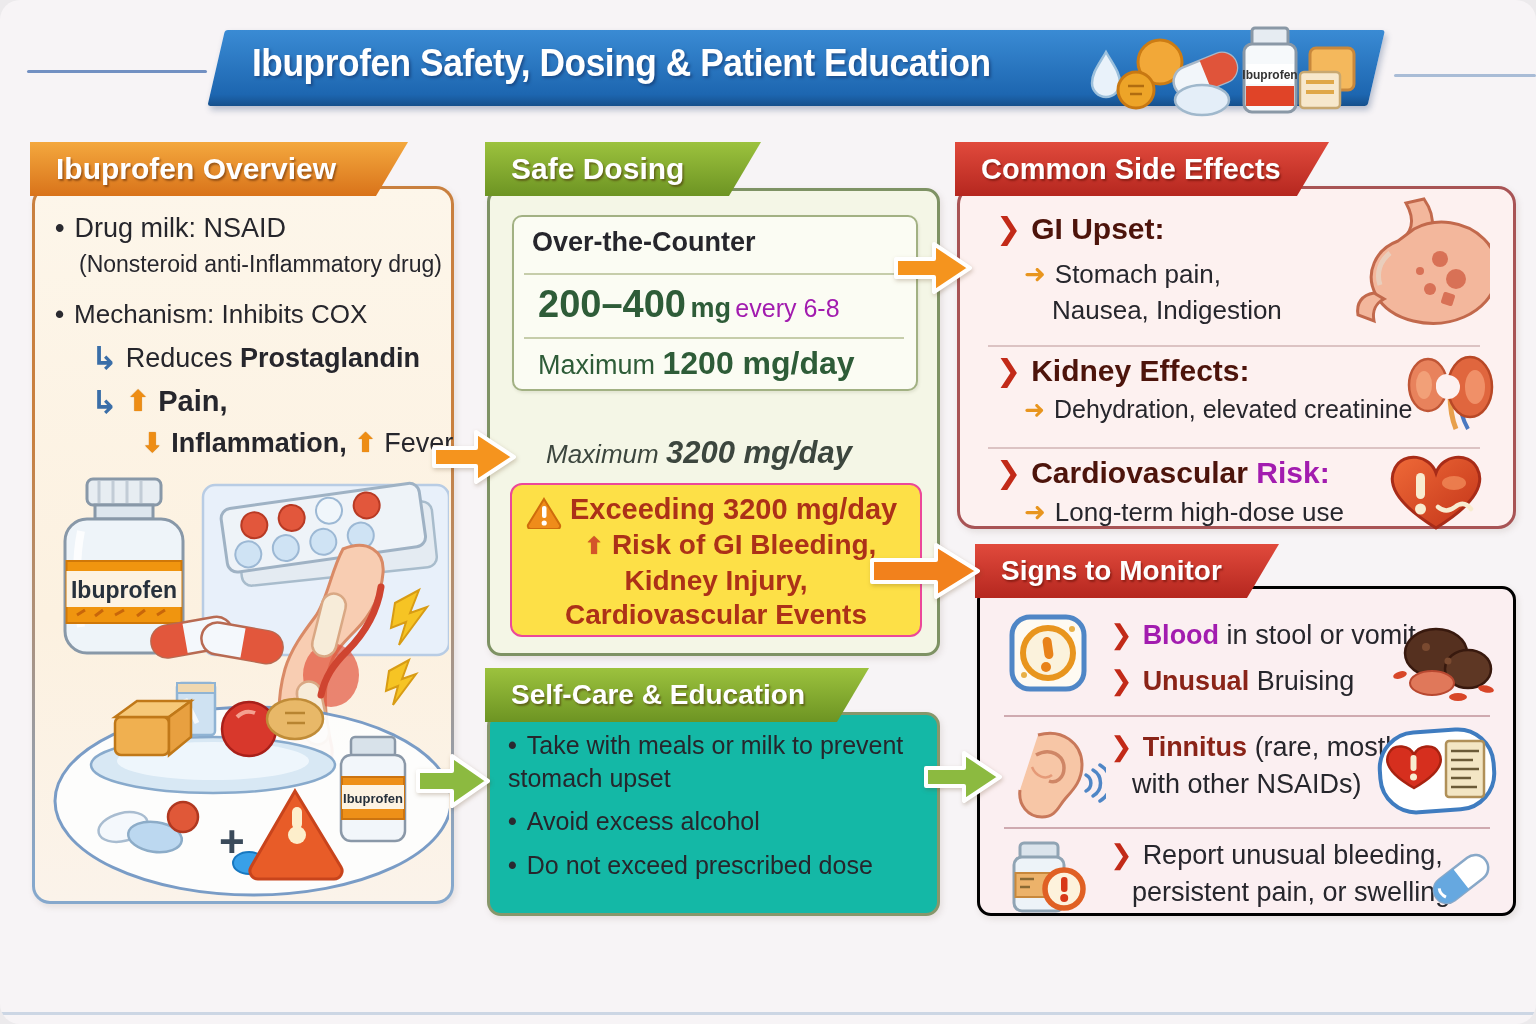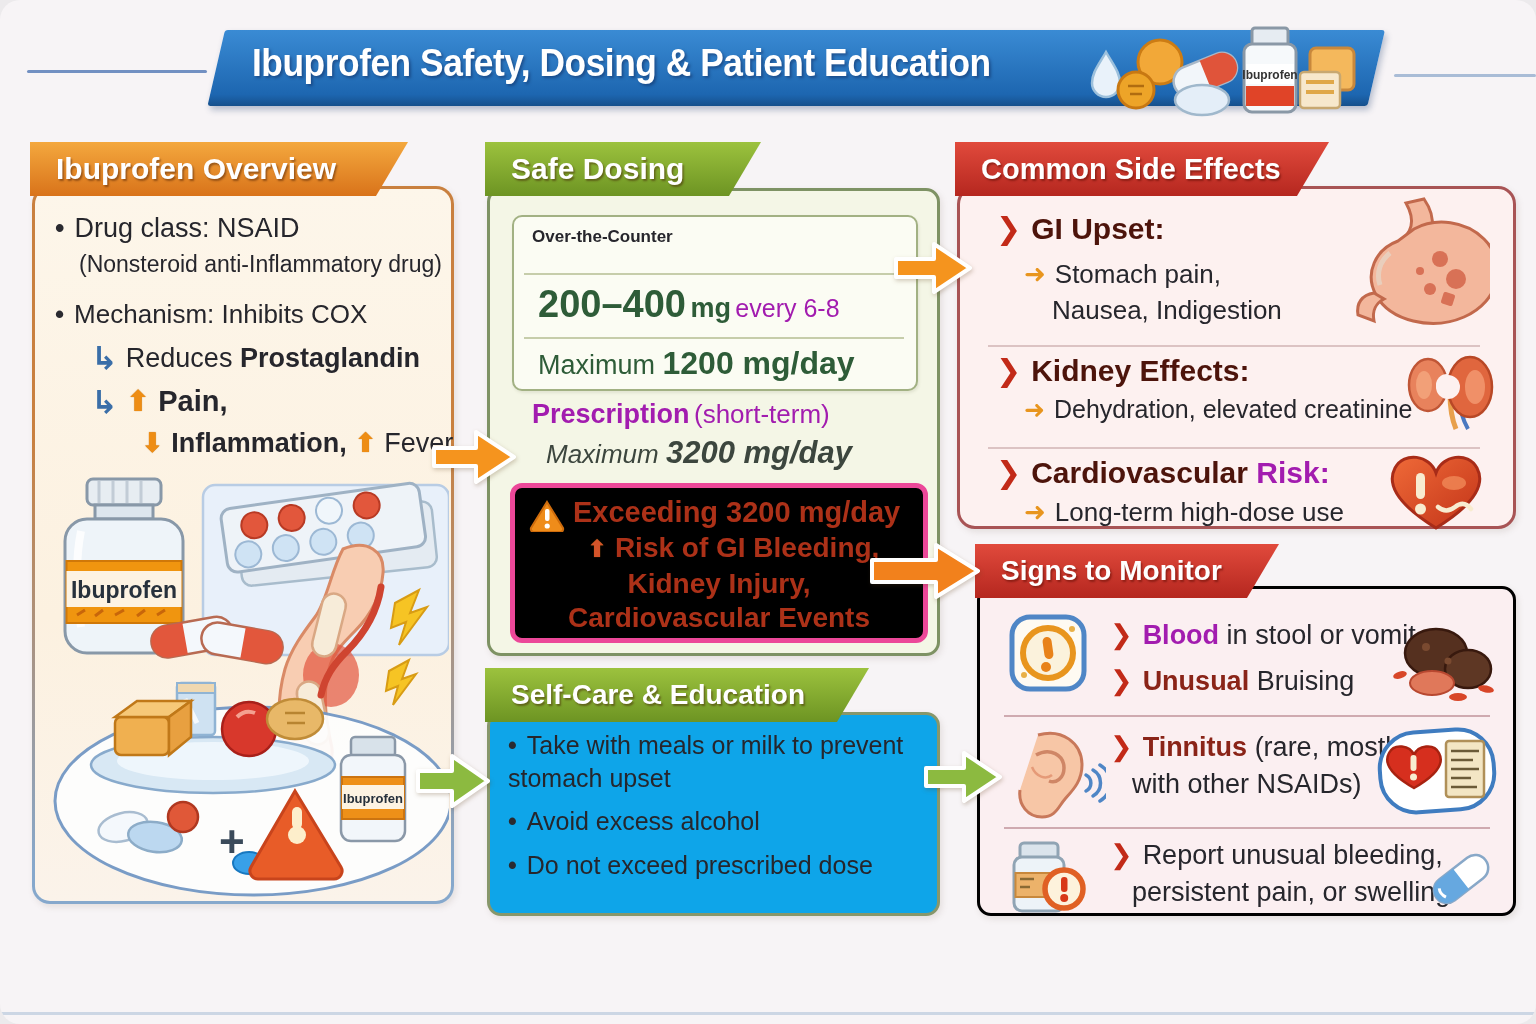--- a/index.html
+++ b/index.html
@@ -22,38 +22,38 @@
   .hdr-orange{background:linear-gradient(180deg,#f4a83e,#d9731a);}
   .hdr-green{background:linear-gradient(180deg,#9cc23e,#6d9423);}
   .hdr-red{background:linear-gradient(180deg,#e14a3c,#b5271f);text-shadow:1.5px 1.5px 2px rgba(90,10,0,.5);}
   
   .panel{border-radius:14px;box-shadow:2px 3px 6px rgba(120,100,90,.15);}
   .panel-ov-border{left:32px;top:186px;width:422px;height:718px;border-radius:18px;
     background:linear-gradient(180deg,#c9803f 35%,#86a8cc 95%);padding:3px;box-sizing:border-box;z-index:1;}
   .panel-ov{position:relative;width:100%;height:100%;border-radius:15px;
     background:linear-gradient(180deg,#fdf6ea,#fcf1e0 60%,#fbf3ea);}
   .panel-dose{left:487px;top:188px;width:447px;height:462px;background:#f4f6e6;border:3px solid #7e9264;}
-  .panel-selfcare{left:487px;top:712px;width:447px;height:198px;background:#0ea5e9;border:3px solid #87976b;}
+  .panel-selfcare{left:487px;top:712px;width:447px;height:198px;background:#14b8a6;border:3px solid #87976b;}
   .panel-sidefx{left:957px;top:186px;width:553px;height:337px;background:#fdf1f0;border:3px solid #a85455;border-radius:18px;}
   .panel-signs{left:977px;top:586px;width:533px;height:324px;background:#fbeff1;border:3px solid #000000;}
   
   .t{white-space:nowrap;}
   .bullet{color:#2a2a30;font-weight:700;margin-right:10px;}
   .elbow{color:#3a6ea8;font-weight:800;font-size:32px;margin-right:8px;position:relative;top:2px;}
   .oarrow{color:#ee8d14;font-weight:800;text-shadow:0 0 1px #b86a08;}
   .chev{color:#c22a18;font-weight:800;margin-right:10px;}
   .subarrow{color:#e8951e;font-weight:800;margin-right:9px;}
   .dark{color:#a21caf;} .maroon{color:#4d140b;} .dkred{color:#8a2418;}
   .green{color:#2e5c38;} .warnred{color:#ac3118;}
   .divider{height:2px;background:#c6cdaa;}
   .divpink{height:2px;background:#dcc3c3;}
   .divsigns{height:2px;background:#cfaab0;}
   .otc-box{left:22px;top:24px;width:402px;height:172px;background:#fbfcf3;border:2px solid #a2b183;border-radius:10px;
     box-shadow:1px 2px 3px rgba(90,100,60,.12);}
-  .warn-box{left:20px;top:292px;width:408px;height:150px;background:#000000;border:5px solid #ec4899;border-radius:12px;}
+  .warn-box{left:20px;top:292px;width:408px;height:150px;background:#fde047;border:2px solid #ec4899;border-radius:12px;}
   .arrow-svg{z-index:6;filter:drop-shadow(1px 2px 2px rgba(90,60,20,.25));}
 </style>
 </head>
 <body>
 
 <div class="stage">
 
   <div class="abs topline" style="left:27px;top:70px;width:180px;"></div>
   <div class="abs topline" style="left:1394px;top:74px;width:142px;background:#a9bcd6;"></div>
   <div class="abs botline"></div>
@@ -79,21 +79,21 @@
     </g>
     <rect x="228" y="30" width="44" height="42" rx="6" fill="#f4b85c" stroke="#c8883c" stroke-width="3"></rect>
     <rect x="218" y="54" width="40" height="36" rx="4" fill="#f7e8cc" stroke="#c8a870" stroke-width="2.5"></rect>
     <path d="M224,64 h28 M224,74 h28" stroke="#e0a848" stroke-width="4"></path>
   </svg>
 
   <div class="abs hdr hdr-orange" style="left:30px;top:142px;width:352px;font-size:30px;z-index:4;">Ibuprofen Overview</div>
   <div class="abs panel-ov-border panel">
     <div class="panel-ov">
       <div class="abs t" style="left:20px;top:24px;font-size:27px;">
-        <span class="bullet">•</span><span>Drug class: NSAID</span>
+        <span class="bullet">•</span><span>Drug milk: NSAID</span>
       </div>
       <div class="abs t" style="left:44px;top:62px;font-size:23px;">(Nonsteroid anti-Inflammatory drug)</div>
       <div class="abs t" style="left:20px;top:110px;font-size:26px;">
         <span class="bullet">•</span><span>Mechanism: Inhibits COX</span>
       </div>
       <div class="abs t" style="left:56px;top:148px;font-size:27px;">
         <span class="elbow">↳</span><span>Reduces </span><b>Prostaglandin</b>
       </div>
       <div class="abs t" style="left:56px;top:192px;font-size:29px;font-weight:700;">
         <span class="elbow">↳</span><span class="oarrow">⬆</span> <span>Pain,</span>
@@ -194,36 +194,32 @@
           <rect x="299" y="320" width="62" height="24" fill="#fdf3e2"></rect>
           <text x="330" y="338" font-size="13" font-weight="bold" fill="#27313c" text-anchor="middle">Ibuprofen</text>
         </g>
       </svg>
     </div>
   </div>
 
   <div class="abs hdr hdr-green" style="left:485px;top:142px;width:250px;font-size:30px;">Safe Dosing</div>
   <div class="abs panel panel-dose">
     <div class="abs otc-box">
-      <div class="abs t" style="left:18px;top:10px;font-size:17px;font-weight:700;text-align:right;">Over-the-Counter</div>
+      <div class="abs t" style="left:18px;top:10px;font-size:27px;font-weight:700;text-align:right;">Over-the-Counter</div>
       <div class="abs divider" style="left:10px;top:56px;width:380px;"></div>
       <div class="abs t" style="left:24px;top:66px;">
         <span class="green" style="font-size:38px;font-weight:700;">200–400</span>
         <span class="green" style="font-size:27px;font-weight:600;">mg</span>
         <span class="dark" style="font-size:25px;">every 6-8</span>
       </div>
       <div class="abs divider" style="left:10px;top:120px;width:380px;"></div>
       <div class="abs t" style="left:24px;top:128px;">
         <span class="green" style="font-size:27px;">Maximum </span>
         <span class="green" style="font-size:32px;font-weight:600;">1200 mg/day</span>
       </div>
-    </div>
-    <div class="abs t" style="left:42px;top:208px;">
-      <span class="dark" style="font-size:27px;font-weight:700;">Prescription</span>
-      <span class="dark" style="font-size:26px;"> (short-term)</span>
     </div>
     <div class="abs t" style="left:56px;top:244px;color:#3c463e;font-style:italic;">
       <span style="font-size:26px;">Maximum </span>
       <span style="font-size:31px;font-weight:600;">3200 mg/day</span>
     </div>
     <div class="abs warn-box">
       <svg class="abs" style="left:14px;top:12px;" width="36" height="32" viewBox="0 0 36 32">
         <path d="M18,2 L34,28 a3,3 0 0 1 -2.5,4 H4.5 A3,3 0 0 1 2,28 z" fill="#ef8c1a" stroke="#cf6c0c" stroke-width="2"></path>
         <rect x="16" y="9" width="4.5" height="12" rx="2" fill="#ffffff"></rect>
         <circle cx="18.2" cy="26" r="2.6" fill="#ffffff"></circle>

